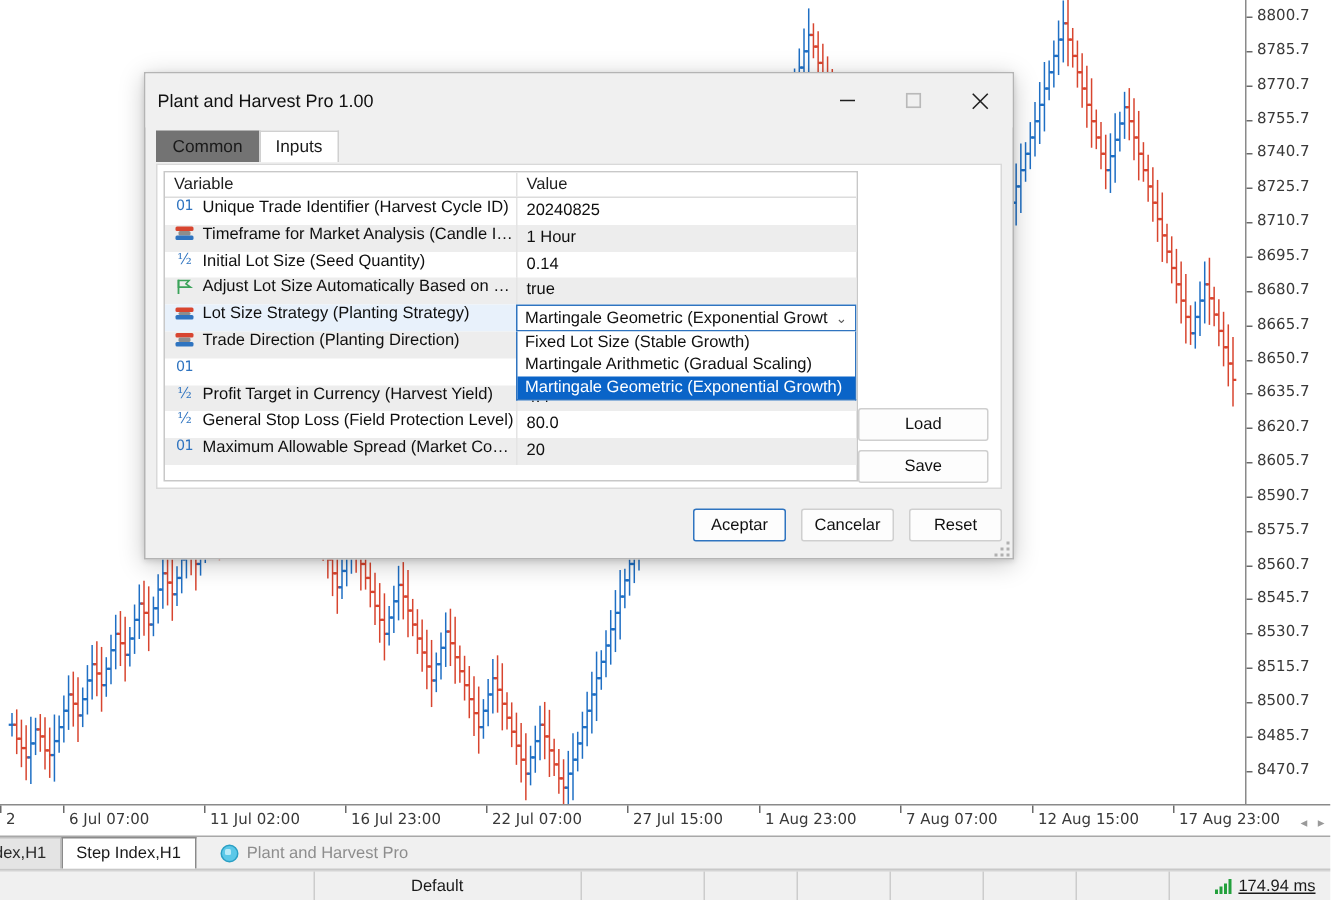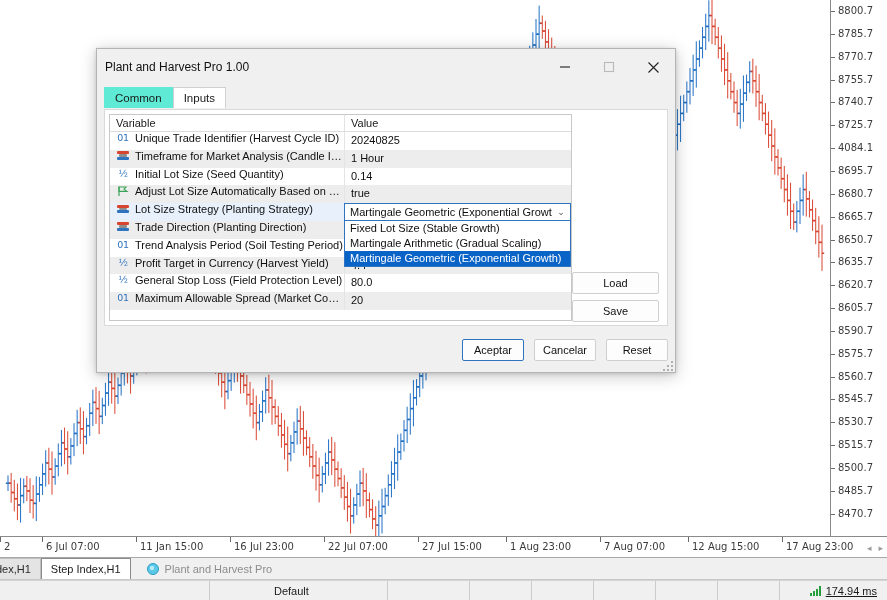--- a/index.html
+++ b/index.html
@@ -114,21 +114,21 @@
   .win-btn svg { display: block; }
   .win-btn.disabled { color: #b9b9b9; }
 
   
   .dlg-tabs {
     display: flex; align-items: flex-end; height: 21px;
     padding-left: 7px; margin-top: 2px;
   }
   .dlg-tab {
     height: 21px; line-height: 20px; padding: 0 10px; font-size: 11.5px;
-    color: #1a1a1a; background: #5eead4; border: 1px solid transparent;
+    color: #1a1a1a; background: #737373; border: 1px solid transparent;
     border-bottom: none;
   }
   .dlg-tab.active {
     background: #ffffff; border-color: #d0d0d0; border-bottom-color: #ffffff;
   }
 
   .dlg-body {
     position: absolute; left: 7px; top: 60px; right: 7px; bottom: 46px;
     background: #ffffff; border: 1px solid #d9d9d9;
   }
@@ -1533,21 +1533,21 @@
         </g>
       </svg>
 
     <div class="price-axis" id="price-axis">
         <div class="price-tick" style="top: 5px;">8800.7</div>
         <div class="price-tick" style="top: 27.85px;">8785.7</div>
         <div class="price-tick" style="top: 50.7px;">8770.7</div>
         <div class="price-tick" style="top: 73.55px;">8755.7</div>
         <div class="price-tick" style="top: 96.4px;">8740.7</div>
         <div class="price-tick" style="top: 119.25px;">8725.7</div>
-        <div class="price-tick" style="top: 142.1px;">4084.1</div>
+        <div class="price-tick" style="top: 142.1px;">8710.7</div>
         <div class="price-tick" style="top: 164.95px;">8695.7</div>
         <div class="price-tick" style="top: 187.8px;">8680.7</div>
         <div class="price-tick" style="top: 210.65px;">8665.7</div>
         <div class="price-tick" style="top: 233.5px;">8650.7</div>
         <div class="price-tick" style="top: 256.35px;">8635.7</div>
         <div class="price-tick" style="top: 279.2px;">8620.7</div>
         <div class="price-tick" style="top: 302.05px;">8605.7</div>
         <div class="price-tick" style="top: 324.9px;">8590.7</div>
         <div class="price-tick" style="top: 347.75px;">8575.7</div>
         <div class="price-tick" style="top: 370.6px;">8560.7</div>
@@ -1560,21 +1560,21 @@
       </div>
   </div>
 
   <div class="time-axis" id="time-axis">
     <div class="time-scroll">
       <i>◂</i>
       <i>▸</i>
     </div>
   <div class="time-tick" style="left: 0px;">2</div>
       <div class="time-tick" style="left: 42px;">6 Jul 07:00</div>
-      <div class="time-tick" style="left: 136px;">11 Jan 15:00</div>
+      <div class="time-tick" style="left: 136px;">11 Jul 02:00</div>
       <div class="time-tick" style="left: 230px;">16 Jul 23:00</div>
       <div class="time-tick" style="left: 324px;">22 Jul 07:00</div>
       <div class="time-tick" style="left: 418px;">27 Jul 15:00</div>
       <div class="time-tick" style="left: 506px;">1 Aug 23:00</div>
       <div class="time-tick" style="left: 600px;">7 Aug 07:00</div>
       <div class="time-tick" style="left: 688px;">12 Aug 15:00</div>
       <div class="time-tick" style="left: 782px;">17 Aug 23:00</div>
     </div>
 
   <div class="tabs-strip">
@@ -1701,21 +1701,20 @@
                 <span class="ticon enum">
                   <i></i>
                 </span>
                 <span class="var-label">Trade Direction (Planting Direction)</span>
               </div>
               <div class="cell-val"></div>
             </div>
             <div class="pt-row">
               <div class="cell-var">
                 <span class="ticon int">01</span>
-                <span class="var-label">Trend Analysis Period (Soil Testing Period)</span>
               </div>
               <div class="cell-val"></div>
             </div>
             <div class="pt-row alt">
               <div class="cell-var">
                 <span class="ticon dbl">½</span>
                 <span class="var-label">Profit Target in Currency (Harvest Yield)</span>
               </div>
               <div class="cell-val">4.4</div>
             </div>

